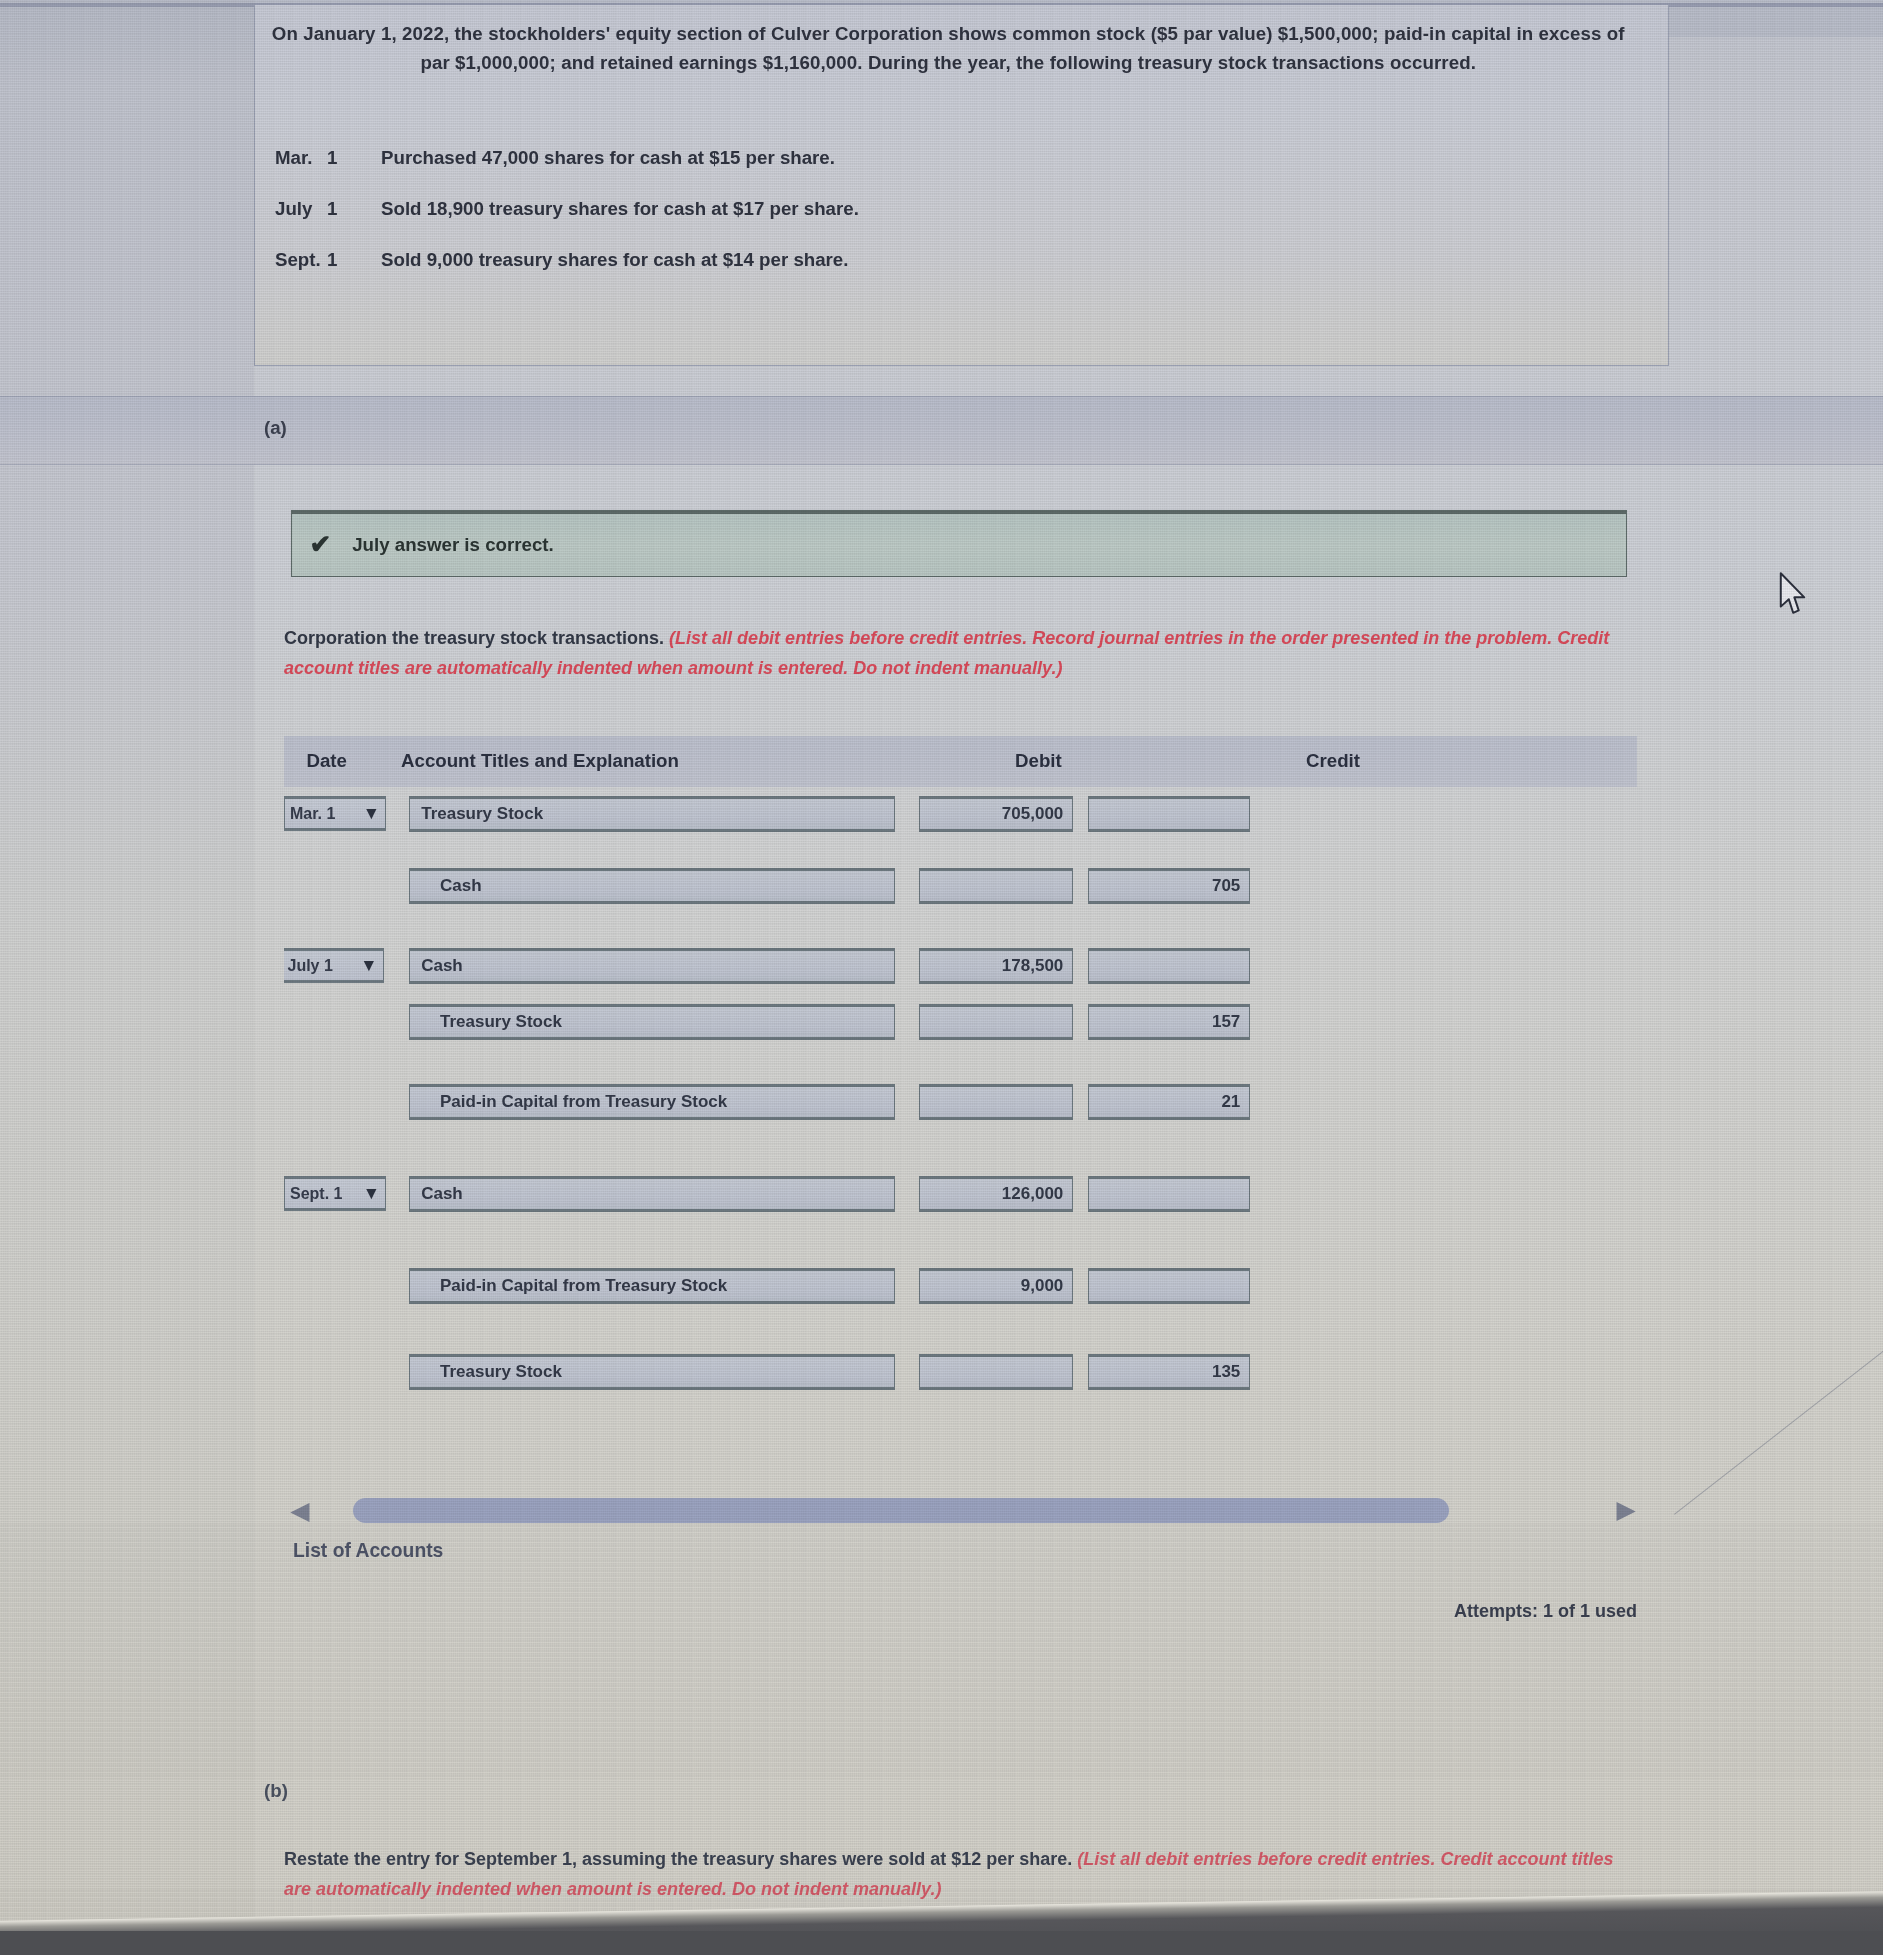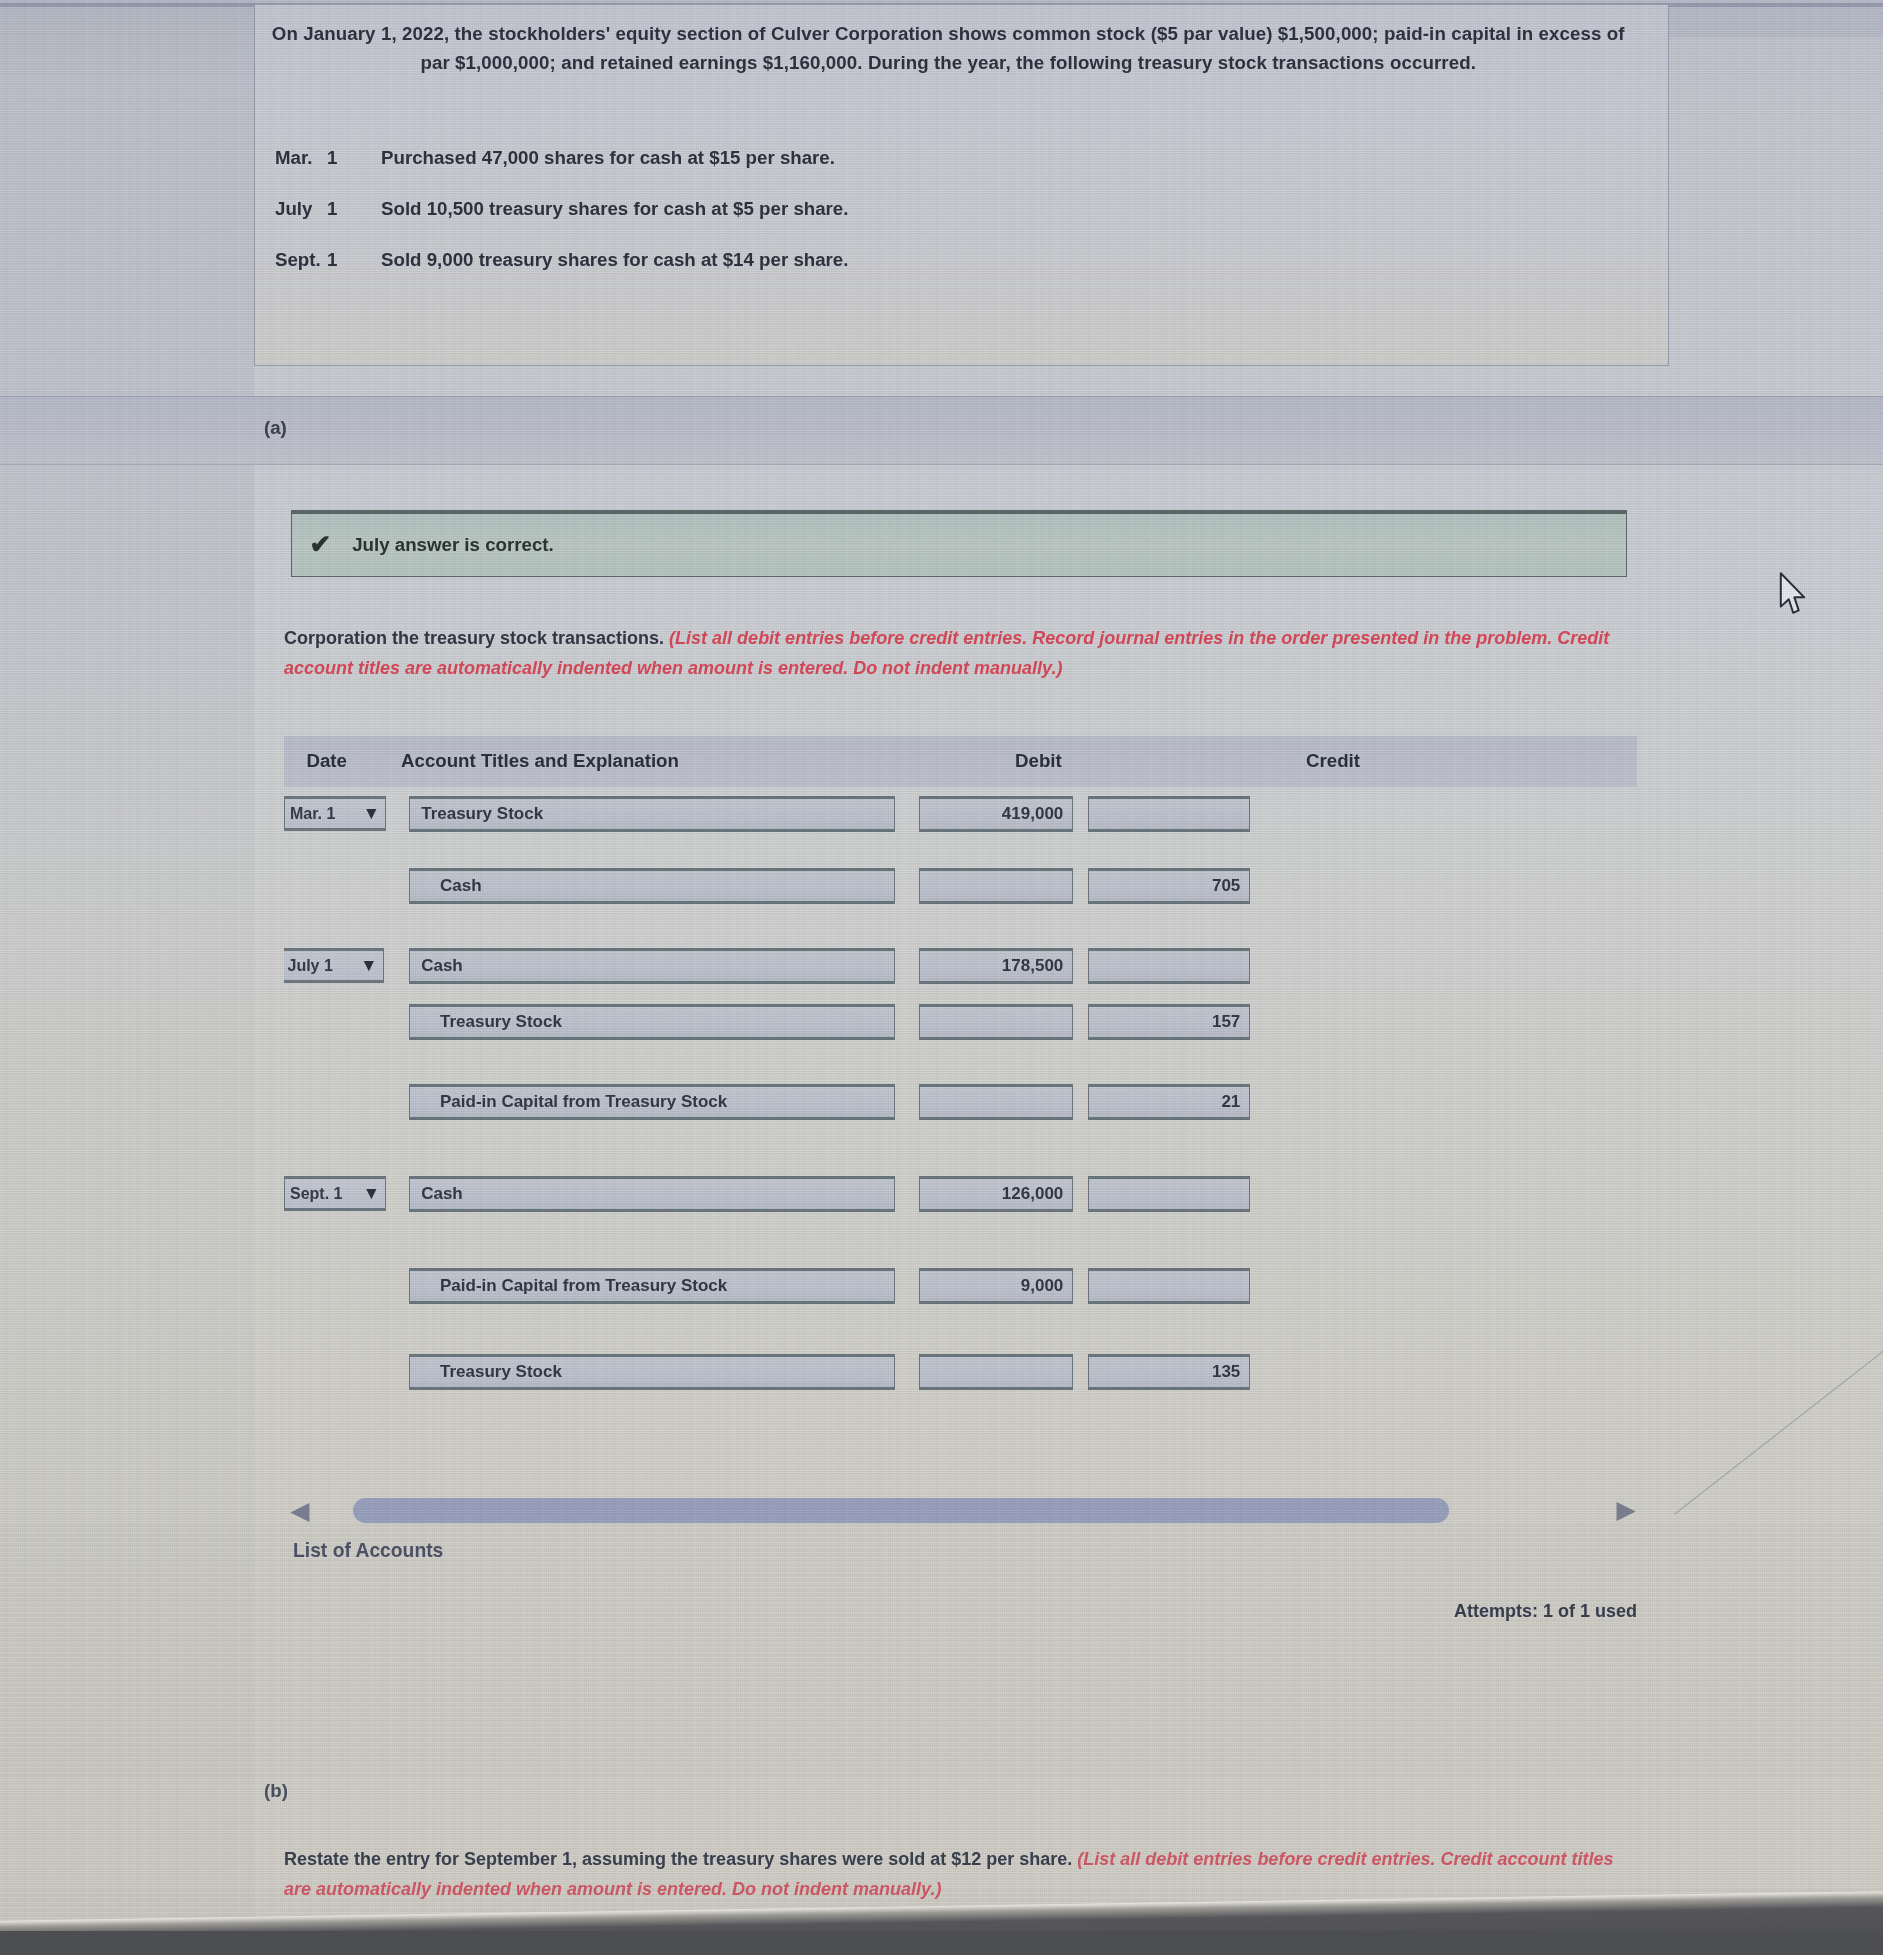--- a/index.html
+++ b/index.html
@@ -209,21 +209,21 @@
 
       <div class="tx-list">
         <div class="tx-row">
           <div class="tx-mon">Mar.</div>
           <div class="tx-day">1</div>
           <div class="tx-desc">Purchased 47,000 shares for cash at $15 per share.</div>
         </div>
         <div class="tx-row">
           <div class="tx-mon">July</div>
           <div class="tx-day">1</div>
-          <div class="tx-desc">Sold 10,500 treasury shares for cash at $5 per share.</div>
+          <div class="tx-desc">Sold 18,900 treasury shares for cash at $17 per share.</div>
         </div>
         <div class="tx-row">
           <div class="tx-mon">Sept.</div>
           <div class="tx-day">1</div>
           <div class="tx-desc">Sold 9,000 treasury shares for cash at $14 per share.</div>
         </div>
       </div>
     </div>
 
     <div class="part-band">
@@ -251,21 +251,21 @@
       <div class="jt-body" style="position:absolute;left:0;top:0;">
 
         <div class="jt-row" style="height:72px">
           <div class="dateslot">
             <div class="sel">
               <span>Mar. 1</span>
               <span class="cv">▼</span>
             </div>
           </div>
           <div class="acct lvl0">Treasury Stock</div>
-          <div class="amt debit">419,000</div>
+          <div class="amt debit">705,000</div>
           <div class="amt credit"></div>
         </div>
 
         <div class="jt-row" style="height:80px">
           <div class="acct lvl1">Cash</div>
           <div class="amt debit"></div>
           <div class="amt credit">705</div>
         </div>
 
         <div class="jt-row" style="height:56px">

